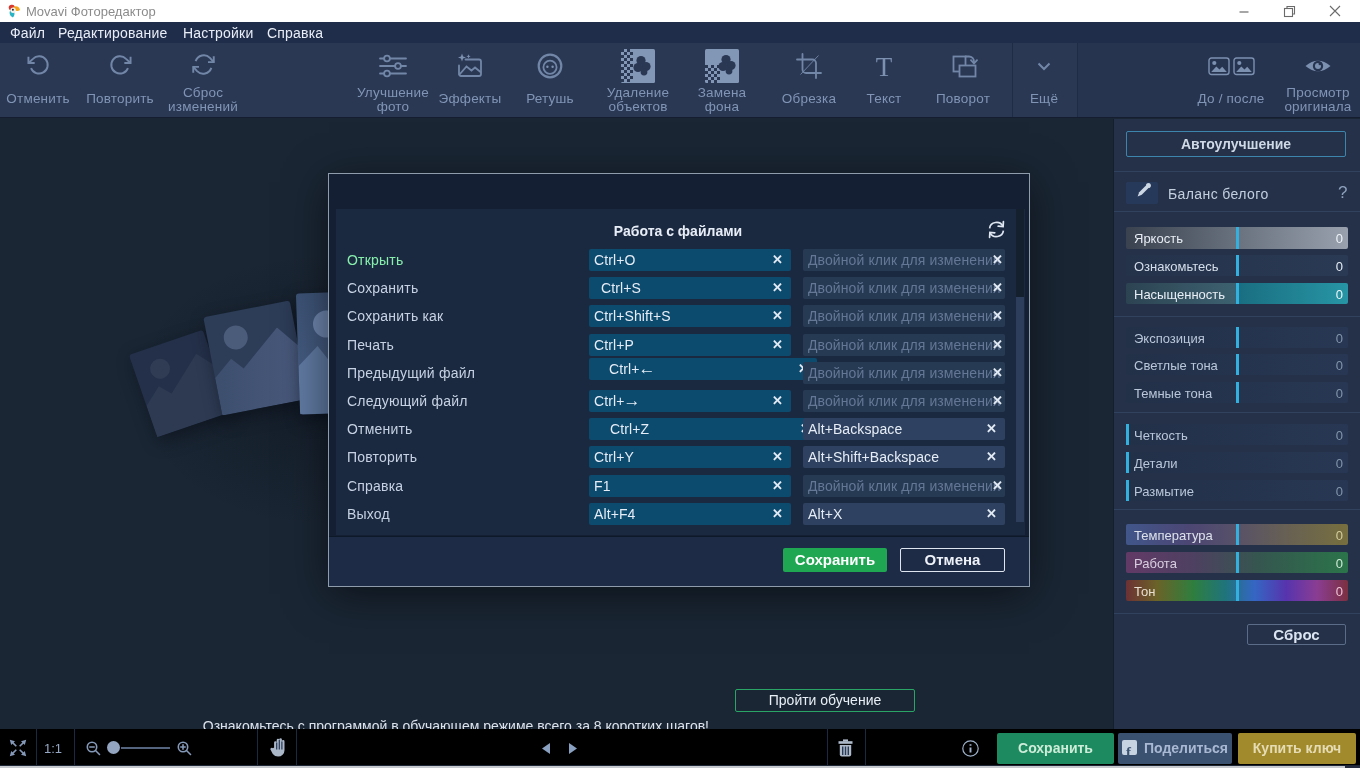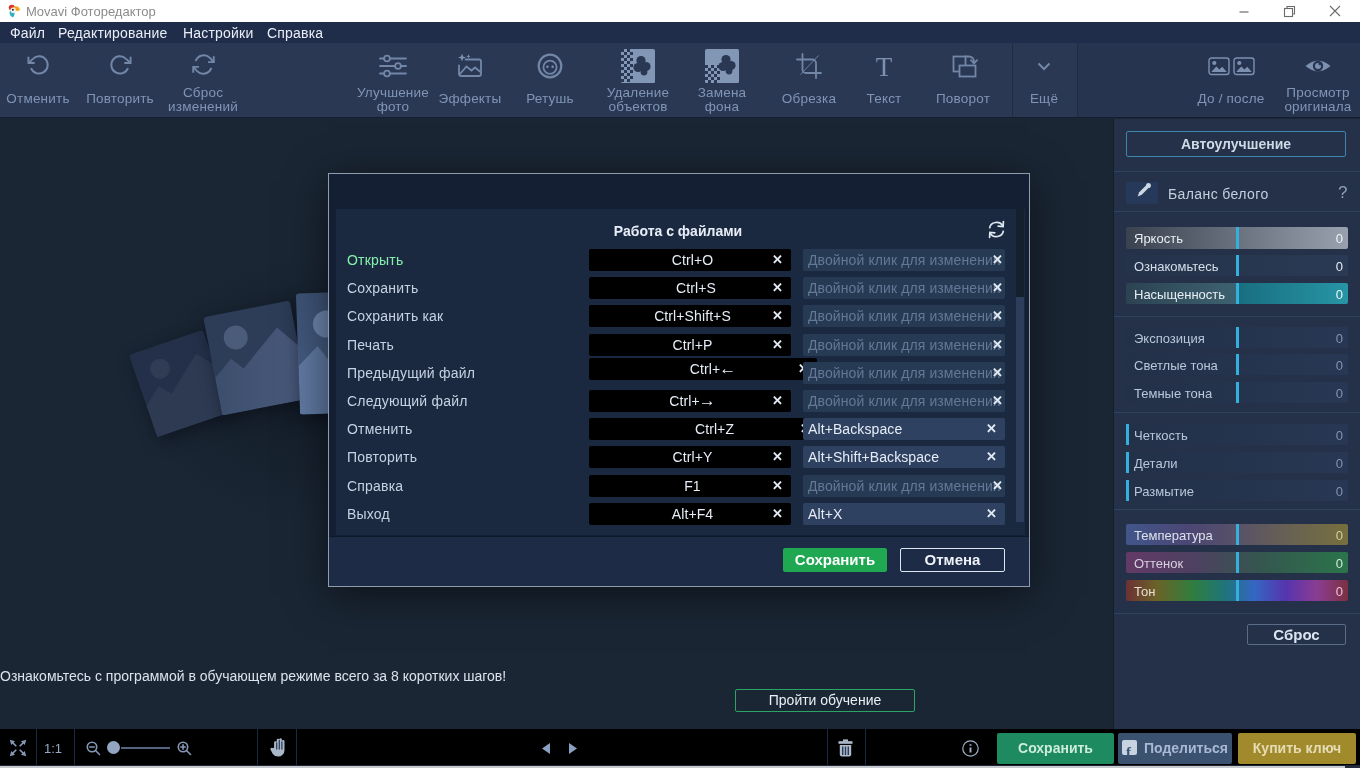--- a/index.html
+++ b/index.html
@@ -37,21 +37,21 @@
   .sbtn { position:absolute; top:4px; height:31px; border-radius:2px; font-size:14px;
     font-weight:bold; text-align:center; }
   
   #dialog { left:329px; top:174px; width:700px; height:412px; background:#141f33;
     box-shadow:0 0 0 1px #8f9cac, 0 8px 40px rgba(0,0,0,.55); }
   #dtitle { left:0; top:0; width:698px; height:30px; background:#a9b2c1; }
   #dpanel { left:7px; top:35px; width:689px; height:326px; background:#1b2940; }
   .drow { position:absolute; font-size:14px; letter-spacing:0.2px; }
   .din { position:absolute; height:22px; border-radius:2px; font-size:14px; letter-spacing:0.1px; line-height:22px; }
   .din .x { position:absolute; top:0; font-size:13px; font-weight:bold; color:#e2eaf4; }
-  .din1 { background:#000000; color:#e6edf6;text-align:center; }
+  .din1 { background:#0c4a6e; color:#e6edf6; }
   .din2 { background:#273a54; color:#647795; }
   .din2s { background:#2e4160; color:#e6edf6; }
 </style>
 </head>
 <body>
 <div id="stage">
   <div id="titlebar" class="abs">
     <svg class="abs" style="left:7px;top:4px" width="14" height="14" viewBox="0 0 14 14">
       <ellipse cx="4.8" cy="3.6" rx="3.1" ry="2.9" fill="#d8382f" transform="rotate(-12 4.8 3.6)"></ellipse>
       <path d="M6.2 3.0 C9.6 1.2 12.6 3.2 13.0 6.0 C11.0 7.6 8.2 7.2 6.6 5.6 Z" fill="#f4a51b"></path>
@@ -277,21 +277,21 @@
     <div style="position:absolute;left:0;bottom:0;width:82px;height:92px;background:#2d3a52;clip-path:polygon(0 64%,22% 48%,34% 60%,78% 28%,100% 52%,100% 100%,0 100%)"></div>
   </div>
   <div class="card" style="left:212px;top:189px;width:88px;height:100px;background:#2d3c57;transform:rotate(-11deg);box-shadow:2px 6px 16px rgba(8,12,20,0.5)">
     <div style="position:absolute;left:16px;top:14px;width:24px;height:24px;border-radius:50%;background:#4a5c7a"></div>
     <div style="position:absolute;left:0;bottom:0;width:88px;height:100px;background:linear-gradient(100deg,#3b4d6b,#4a5a7d);clip-path:polygon(0 62%,22% 46%,34% 58%,80% 24%,100% 46%,100% 100%,0 100%)"></div>
   </div>
   <div class="card" style="left:298px;top:173px;width:90px;height:121px;background:linear-gradient(160deg,#3c5275,#4c648a);transform:rotate(-2deg);box-shadow:2px 6px 16px rgba(8,12,20,0.5)">
     <div style="position:absolute;left:16px;top:18px;width:27px;height:27px;border-radius:50%;background:#6e86ae"></div>
     <div style="position:absolute;left:0;bottom:0;width:90px;height:121px;background:#607aa2;clip-path:polygon(0 60%,22% 44%,34% 56%,80% 26%,100% 48%,100% 100%,0 100%)"></div>
   </div>
-  <div class="abs" style="left:0;top:542px;width:709px;height:30px;text-align:left;white-space:nowrap">
+  <div class="abs" style="left:0;top:592px;width:709px;height:30px;text-align:right;white-space:nowrap">
     <span style="font-size:14px;color:#dbe2ec;line-height:30px">Ознакомьтесь с программой в обучающем режиме всего за 8 коротких шагов!</span>
   </div>
   <div class="abs" style="left:735px;top:570px;width:180px;height:23px;border:1px solid #2aa565;border-radius:2px;text-align:center;font-size:14px;color:#e8f0f6;line-height:21px">Пройти обучение</div>
 </div>
   <div id="sidebar" class="abs">
   <div class="abs" style="left:12px;top:12px;width:220px;height:26px;border:1px solid #3e85ad;border-radius:2px;text-align:center;font-weight:bold;font-size:14px;color:#cfd9e6;line-height:25px">Автоулучшение</div>
   <div class="sep" style="top:52px"></div>
   <div class="abs" style="left:12px;top:63px;width:32px;height:22px;background:#27395a;border-radius:2px">
     <svg width="32" height="22" viewBox="0 0 32 22">
 <g transform="translate(15.5,10.5) rotate(45) scale(1.12)">
@@ -351,21 +351,21 @@
         <div class="hdl" style="left:0"></div>
         <span class="val">0</span>
       </div>
   <div class="sep" style="top:390px"></div>
   <div class="slider" style="top:405px;background:linear-gradient(90deg,#41568a 0%,#4c4674 28%,#56506a 48%,#696251 75%,#776f3e 100%)">
         <span class="lab" style="color:#dde2ea">Температура</span>
         <div class="hdl"></div>
         <span class="val" style="color:#d3cc9c">0</span>
       </div>
   <div class="slider" style="top:433px;background:linear-gradient(90deg,#623a66,#4e4061 30%,#35564f 60%,#2b744a)">
-        <span class="lab" style="color:#d8cfe0">Оттенок</span>
+        <span class="lab" style="color:#d8cfe0">Работа</span>
         <div class="hdl"></div>
         <span class="val" style="color:#cfe9d6">0</span>
       </div>
   <div class="slider" style="top:461px;background:linear-gradient(90deg,#6d3134 0%,#6a6328 14%,#2f7e3e 30%,#1f747c 45%,#3566c4 58%,#5634ae 72%,#8a3d92 86%,#7c3040 100%)">
         <span class="lab" style="color:#e8dfd2">Тон</span>
         <div class="hdl"></div>
         <span class="val" style="color:#ecc2d4">0</span>
       </div>
   <div class="sep" style="top:494px"></div>
   <div class="abs" style="left:133px;top:505px;width:99px;height:21px;border:1px solid #5a6c88;border-radius:2px;text-align:center;font-weight:bold;font-size:15px;color:#dce6f2;line-height:20px">Сброс</div>

